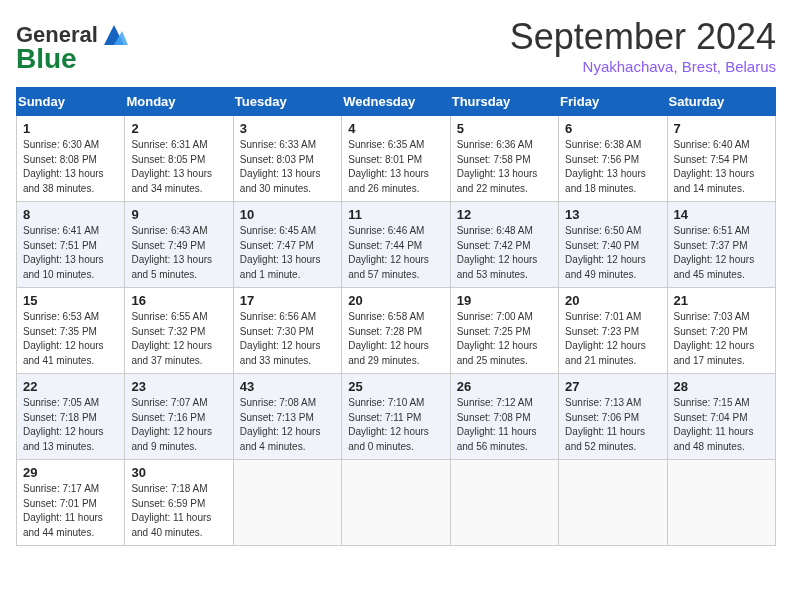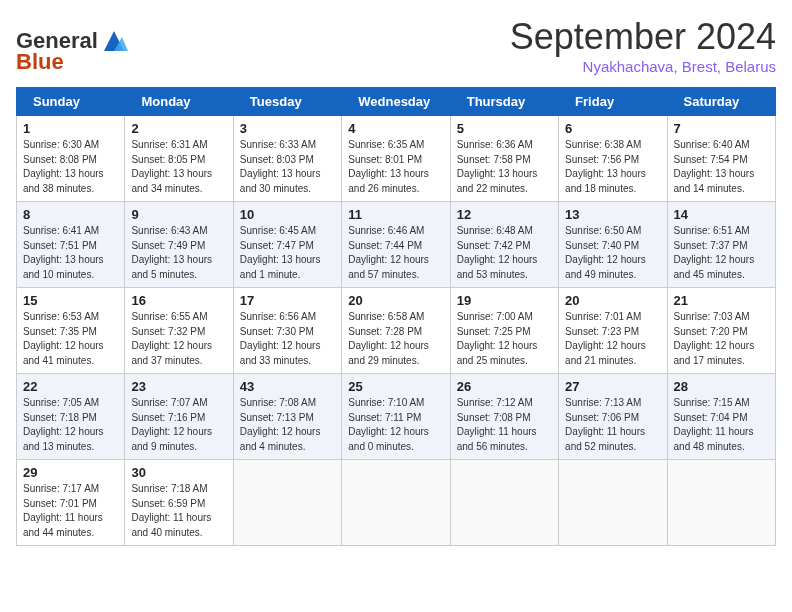--- a/index.html
+++ b/index.html
@@ -25,23 +25,23 @@
       display: flex;
       align-items: center;
       gap: 0;
     }
     .logo-general {
       font-size: 22px;
       font-weight: bold;
       color: #333;
     }
     .logo-blue {
-      font-size: 22px;
-      font-weight: bold;
-      color: #c2410c;
+      font-size: 28px;
+      font-weight: bold;
+      color: #15803d;
     }
     .logo-icon {
       width: 28px;
       height: 28px;
       margin-left: 2px;
     }
     .title-section {
       text-align: right;
     }
     .month-title {
@@ -54,21 +54,21 @@
       color: #8b5cf6;
     }
     .calendar {
       width: 100%;
       border-collapse: collapse;
     }
     .calendar th {
       background-color: #1565c0;
       color: #fff;
       text-align: left;
-      padding: 6px 16px;
+      padding: 6px 1px;
       font-size: 13px;
       font-weight: bold;
       border: 1px solid #1565c0;
     }
     .calendar td {
       border: 1px solid #ccc;
       vertical-align: top;
       padding: 5px 6px;
       font-size: 10.5px;
       color: #333;

